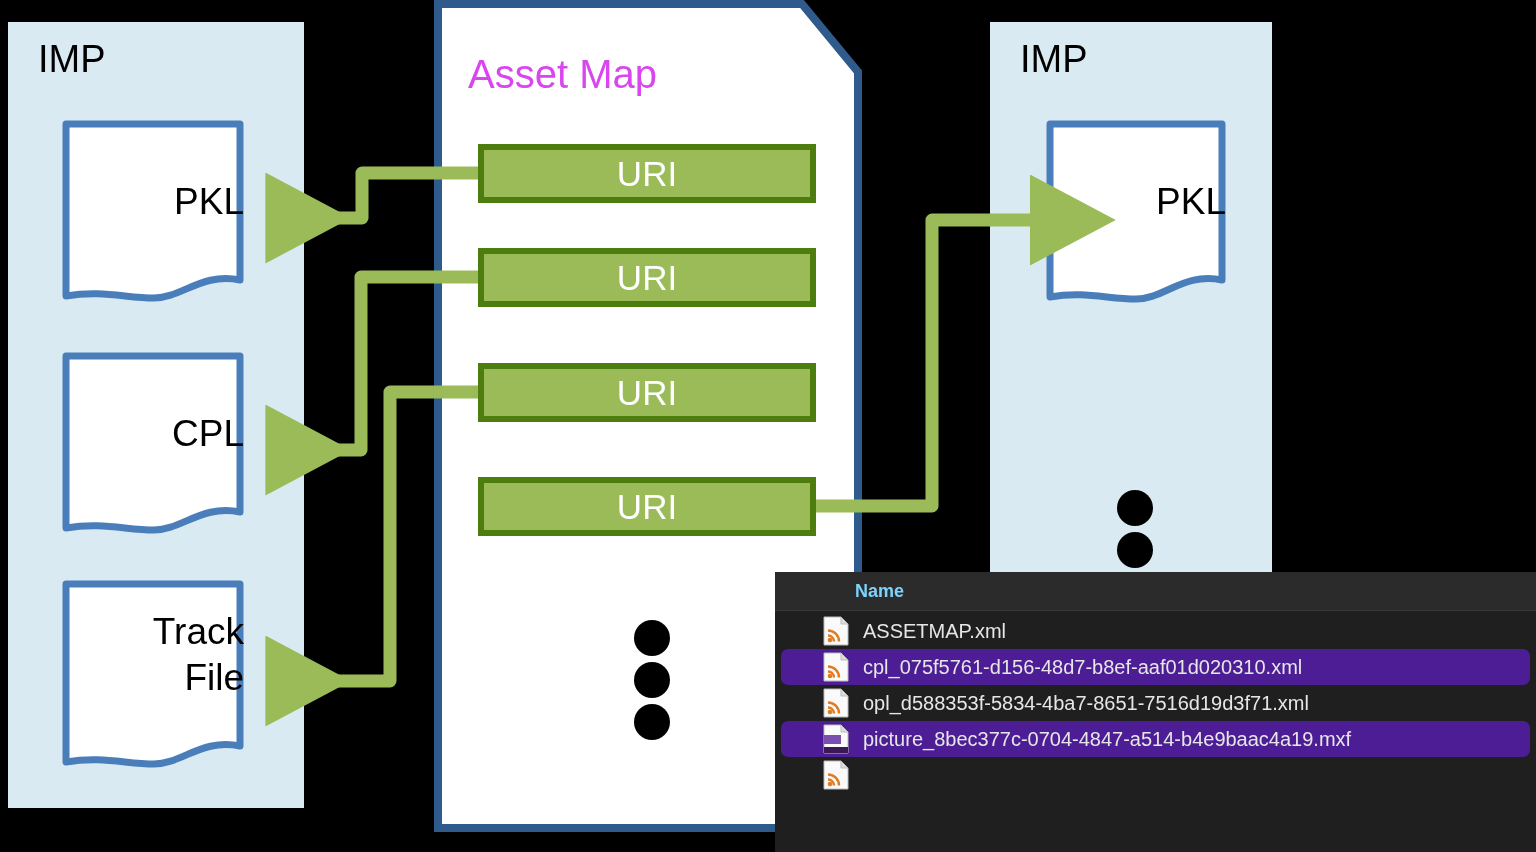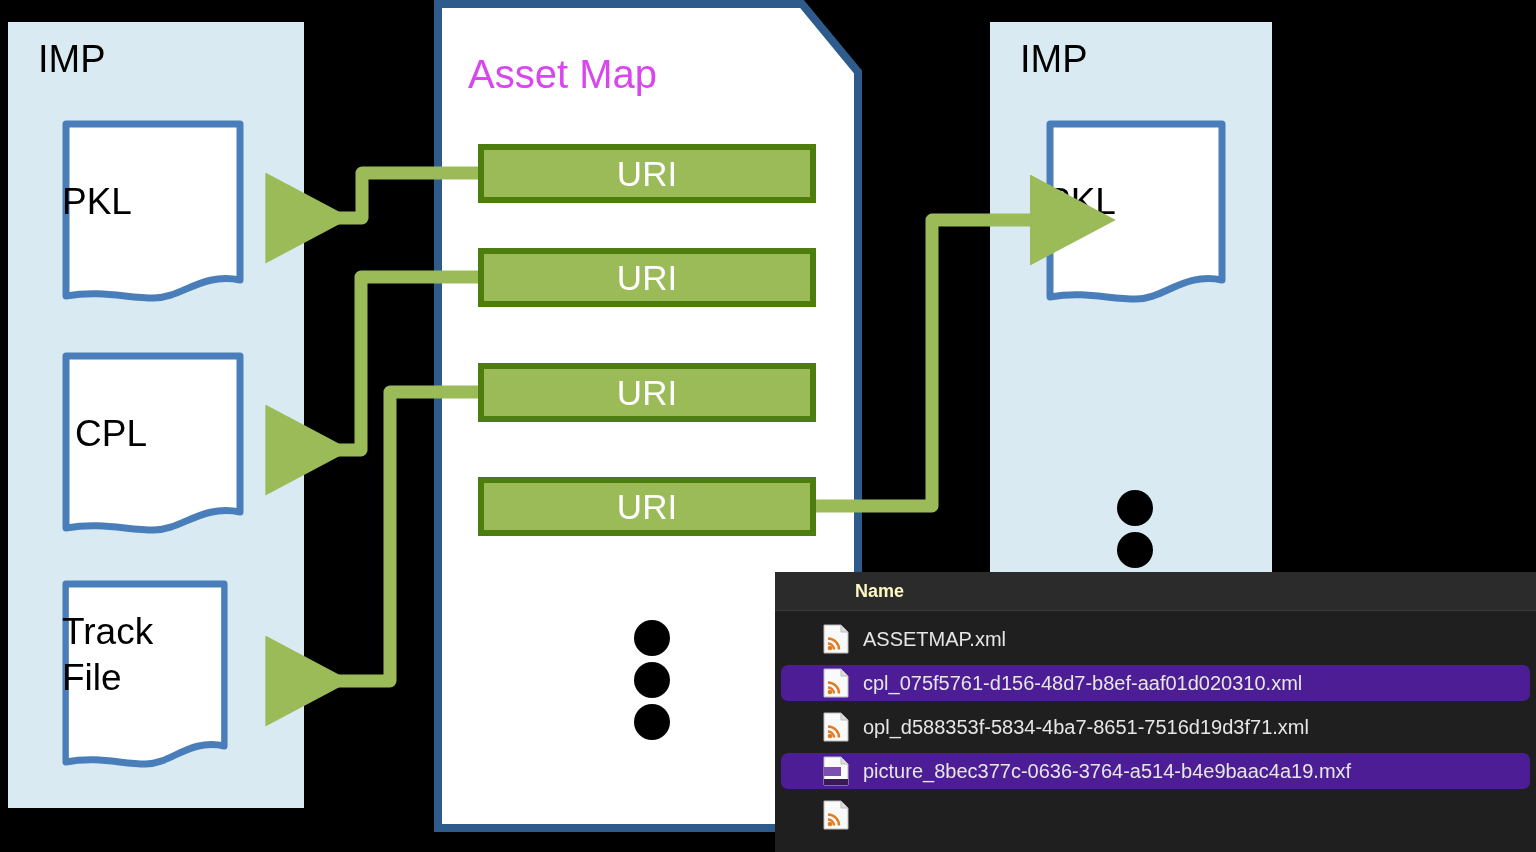--- a/index.html
+++ b/index.html
@@ -41,21 +41,21 @@
   .doc-shape svg {
     display: block;
     width: 100%;
     height: 100%;
     overflow: visible;
   }
   .doc-label {
     position: absolute;
     left: 0;
     right: 0;
-    text-align: left;
+    text-align: right;
     color: #000000;
     font-size: 37px;
     line-height: 1.07;
     font-family: "Liberation Sans", sans-serif;
     pointer-events: none;
   }
 
   
   #assetmap-shape {
     position: absolute;
@@ -119,33 +119,33 @@
   #filelist-header {
     position: relative;
     height: 38px;
     background: #2B2B2B;
     border-bottom: 1px solid #3A3A3A;
   }
   #filelist-header .col-name {
     position: absolute;
     left: 80px;
     top: 9px;
-    color: #fef9c3;
+    color: #7dd3fc;
     font-size: 18px;
     font-weight: bold;
     font-family: "Liberation Sans", sans-serif;
   }
   #filelist-rows {
     position: relative;
     padding-top: 2px;
   }
   .file-row {
     position: relative;
     height: 36px;
-    margin: 8px 6px;
+    margin: 0 6px;
     display: flex;
     align-items: center;
     border-radius: 7px;
   }
   .file-row.alt {
     background: #4c1d95;
   }
   .file-icon {
     width: 26px;
     height: 30px;
@@ -176,21 +176,21 @@
     <div class="doc-label" style="top:62px;">PKL</div>
   </div>
 
   <div class="doc-shape" id="left-cpl-doc" style="left:62px; top:352px; width:182px; height:180px;">
     <svg viewBox="0 0 182 180" preserveAspectRatio="none" aria-hidden="true">
       <path d="M4 4 H178 V160 C140 152 120 178 92 178 C64 178 40 170 4 176 Z" fill="#FFFFFF" stroke="#4A7EBB" stroke-width="7" stroke-linejoin="round"></path>
     </svg>
     <div class="doc-label" style="top:62px;margin-left:13px;">CPL</div>
   </div>
 
-  <div class="doc-shape" id="left-trackfile-doc" style="left:62px; top:580px; width:166px; height:188px;">
+  <div class="doc-shape" id="left-trackfile-doc" style="left:62px; top:580px; width:182px; height:188px;">
     <svg viewBox="0 0 182 188" preserveAspectRatio="none" aria-hidden="true">
       <path d="M4 4 H178 V166 C140 158 120 184 92 184 C64 184 40 176 4 182 Z" fill="#FFFFFF" stroke="#4A7EBB" stroke-width="7" stroke-linejoin="round"></path>
     </svg>
     <div class="doc-label" style="top:32px;">Track</div>
     <div class="doc-label" style="top:78px;">File</div>
   </div>
 
   <div id="assetmap-shape">
     <svg viewBox="0 0 428 832" preserveAspectRatio="none" aria-hidden="true">
       <path d="M4 4 H368 L424 72 V828 H4 Z" fill="#FFFFFF" stroke="#2E5B8C" stroke-width="8" stroke-linejoin="miter"></path>
@@ -294,21 +294,21 @@
 
       <div class="file-row alt">
         <span class="file-icon">
           <svg width="26" height="30" viewBox="0 0 26 30">
             <path d="M1,1 H18 L25,8 V29 H1 Z" fill="#FAFAFA" stroke="#BBBBBB" stroke-width="1"></path>
             <path d="M18,1 L18,8 L25,8 Z" fill="#DDDDDD" stroke="#BBBBBB" stroke-width="1"></path>
             <rect x="1" y="11" width="17" height="9" fill="#7B4FB0"></rect>
             <rect x="1" y="23" width="24" height="6" fill="#3A1A55"></rect>
           </svg>
         </span>
-        <span class="file-name">picture_8bec377c-0636-3764-a514-b4e9baac4a19.mxf</span>
+        <span class="file-name">picture_8bec377c-0704-4847-a514-b4e9baac4a19.mxf</span>
       </div>
 
       <div class="file-row">
         <span class="file-icon">
           <svg width="26" height="30" viewBox="0 0 26 30">
             <path d="M1,1 H18 L25,8 V29 H1 Z" fill="#FAFAFA" stroke="#BBBBBB" stroke-width="1"></path>
             <path d="M18,1 L18,8 L25,8 Z" fill="#DDDDDD" stroke="#BBBBBB" stroke-width="1"></path>
             <circle cx="7" cy="24" r="2.3" fill="#E07B22"></circle>
             <path d="M5,19.5 a6,6 0 0 1 6,6" fill="none" stroke="#E07B22" stroke-width="2.4"></path>
             <path d="M5,14.5 a11,11 0 0 1 11,11" fill="none" stroke="#E07B22" stroke-width="2.4"></path>

